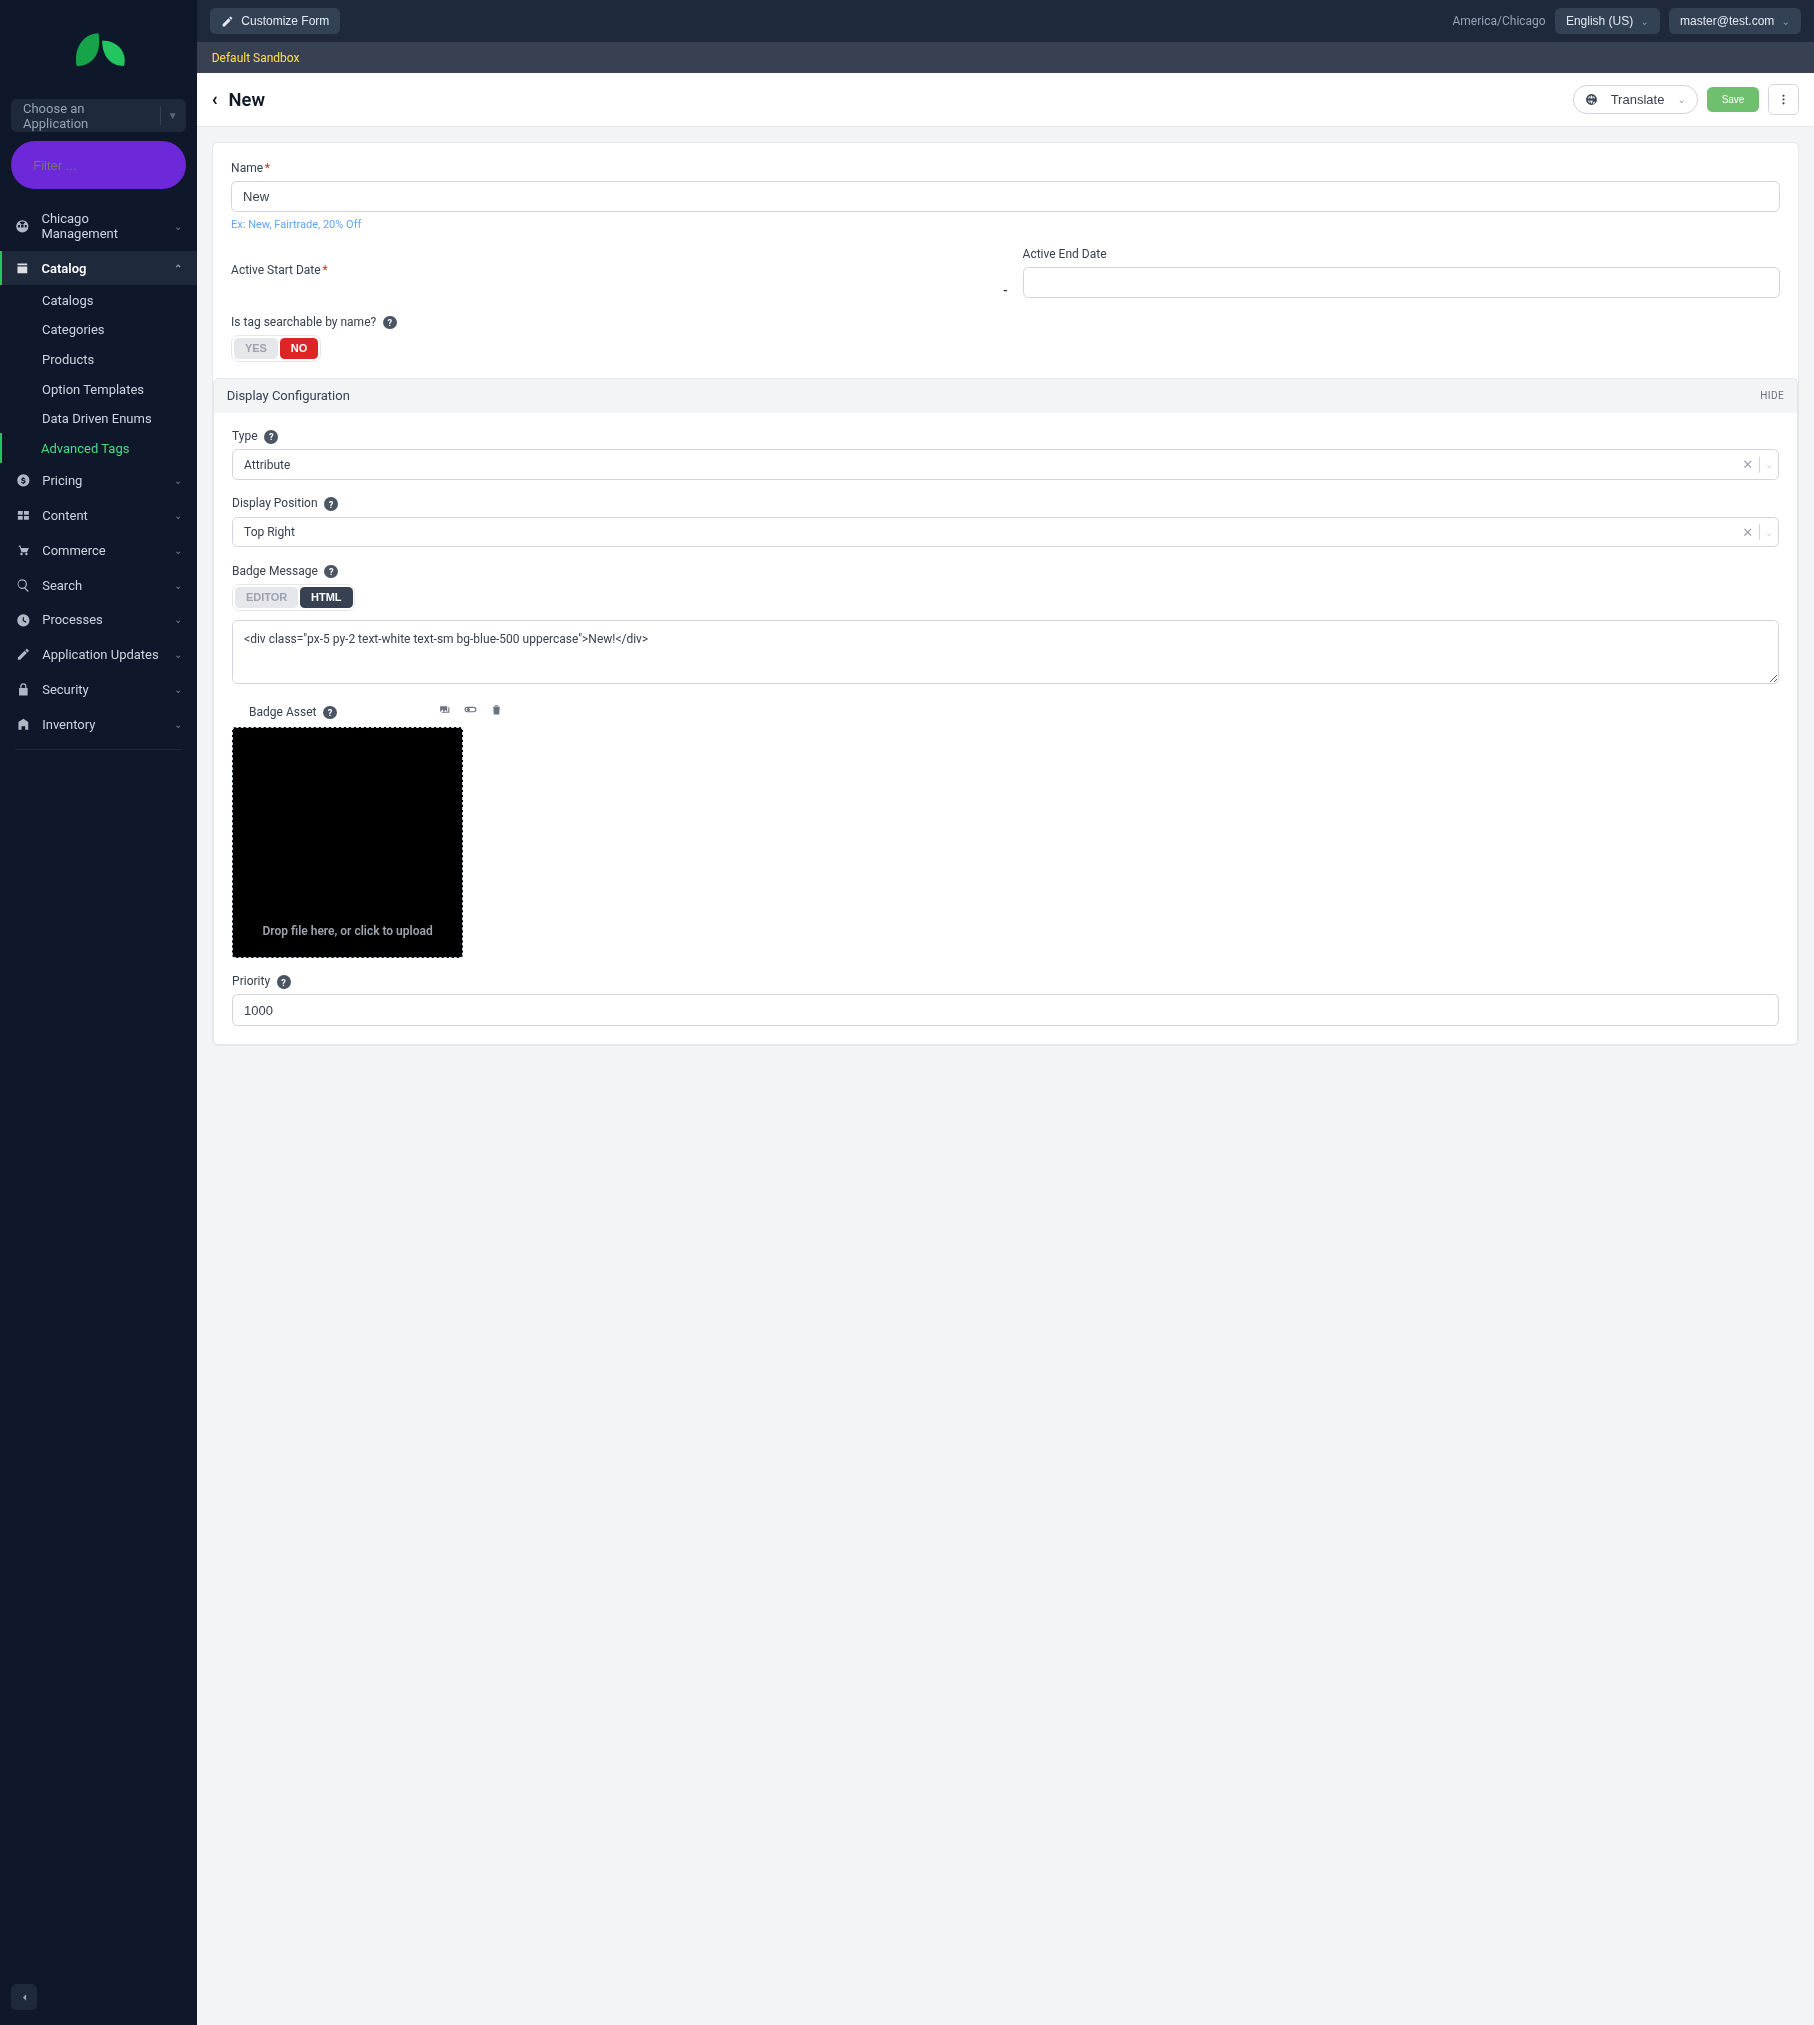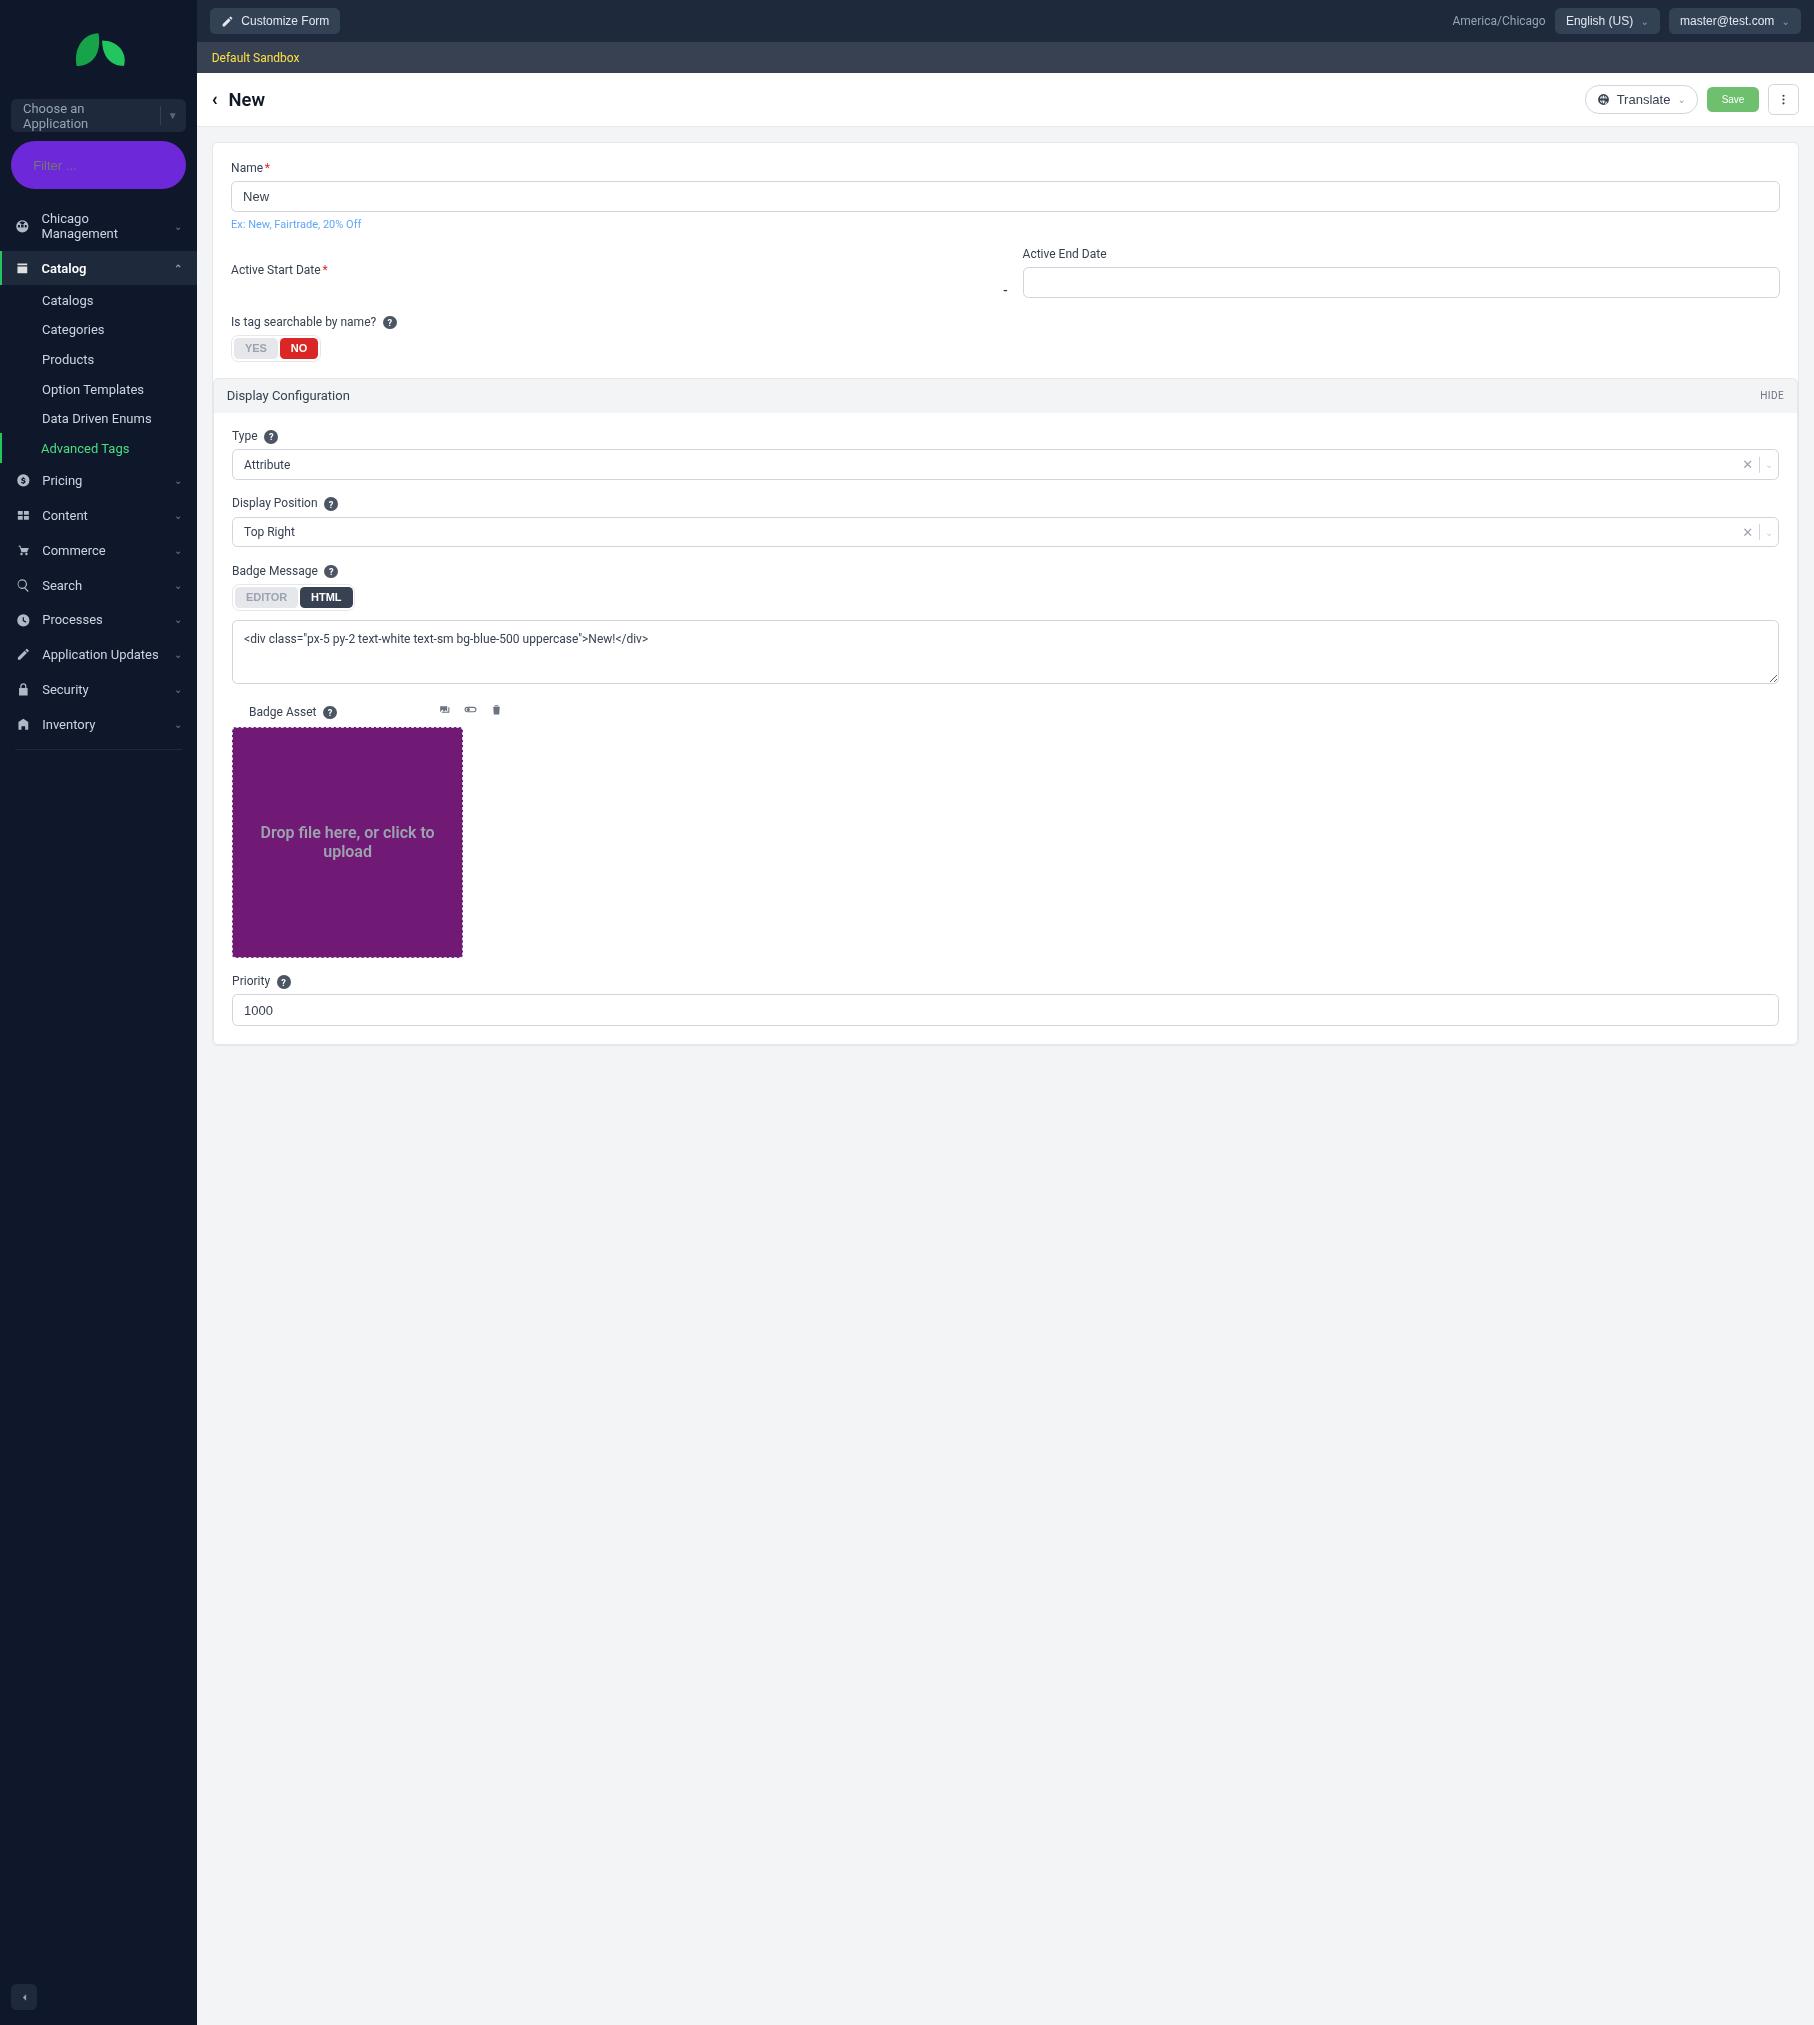--- a/index.html
+++ b/index.html
@@ -85,21 +85,21 @@
     padding: 0 14.7px; display:flex; align-items:center; font-size:12px;
   }
   .page-header {
     background:#fff; padding: 11px 14.7px; display:flex; align-items:center;
     justify-content: space-between; border-bottom:0.9px solid #e5e7eb;
   }
   .page-header .left { display:flex; align-items:center; gap:11px;}
   .page-title { font-size:18.4px; font-weight:600; color:#111827;}
   .btn-outline {
     background:#fff; border:0.9px solid #d1d5db; border-radius:14px;
-    padding:6.4px 11px; font-size:13px; display:inline-flex; align-items:center; gap:7px;
+    padding:6.4px 11px; font-size:13px; display:inline-flex; align-items:center; gap:13px;
     cursor:pointer; color:#374151;
   }
   .btn-save {
     background:#6ebf6e; color:#fff; border:none; border-radius:5.5px;
     padding:7.3px 14.7px; font-size:10px; cursor:pointer;
   }
   .btn-icon {
     background:#fff; border:0.9px solid #d1d5db; border-radius:5.5px;
     width:31px; height:31px; display:inline-flex; align-items:center; justify-content:center;
     cursor:pointer; color:#374151;
@@ -157,22 +157,22 @@
     display:flex; align-items:center; gap:5.5px; color:#9ca3af;
   }
   .vline { width:0.9px; height:16.5px; background:#d1d5db;}
   .textarea {
     width:100%; border:0.9px solid #d1d5db; border-radius:5.5px;
     padding:11px; font-size:12px; font-family:inherit; resize:vertical; min-height:64px;
     color:#374151;
   }
   .dropzone {
     width:231px; height:231px; border:0.9px dashed #cbd5e1; border-radius:3.7px;
-    background:#701a75; display:flex; align-items:center; justify-content:center;
-    color:#9ca3af; font-size:16px; font-weight:600; text-align:center; padding:18.4px;
+    background:#000000; display:flex; align-items:flex-end; justify-content:center;
+    color:#9ca3af; font-size:12px; font-weight:600; text-align:center; padding:18.4px;
   }
   .back-chev { font-size:18.4px; font-weight:900; color:#111827; cursor:pointer; line-height:1;}
   .svg-icon { width:14.7px; height:14.7px; fill:currentColor; }
   .svg-icon-sm { width:13px; height:13px; fill:currentColor; }
 </style>
 </head>
 <body>
 
 <div class="app">
 

